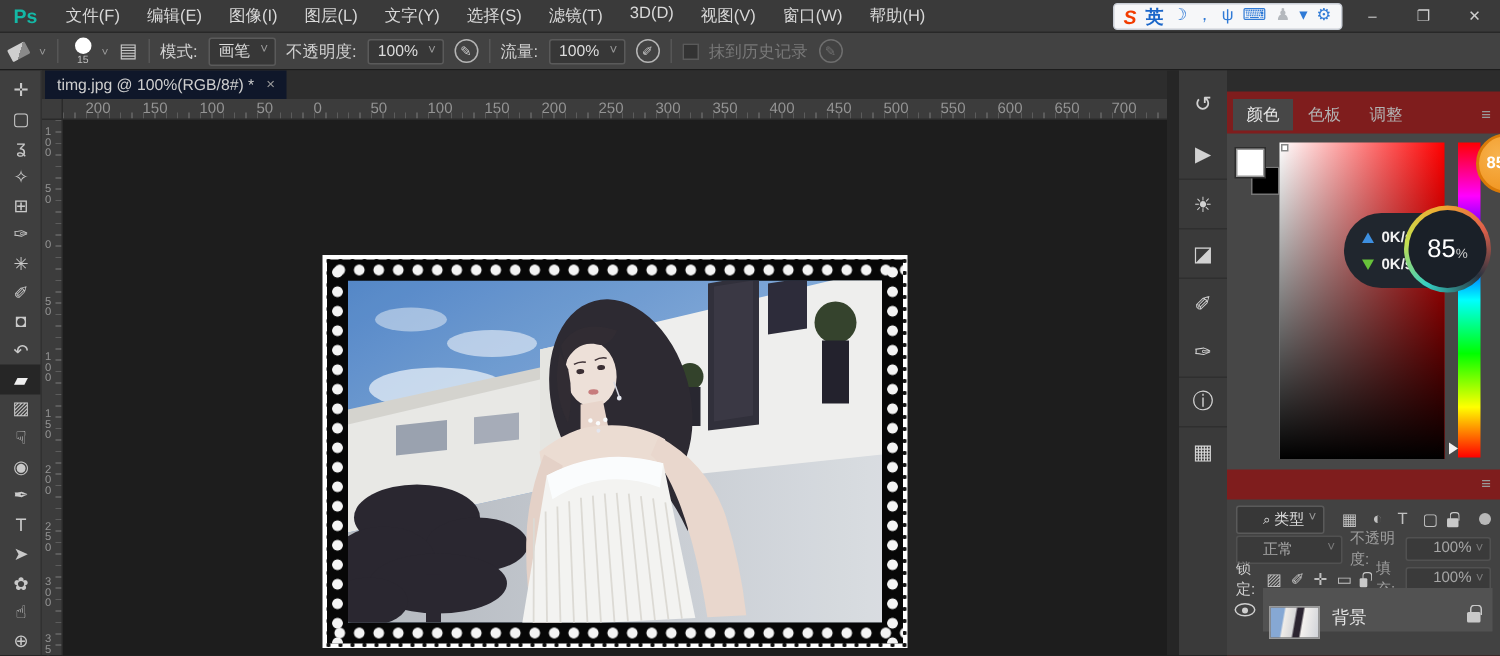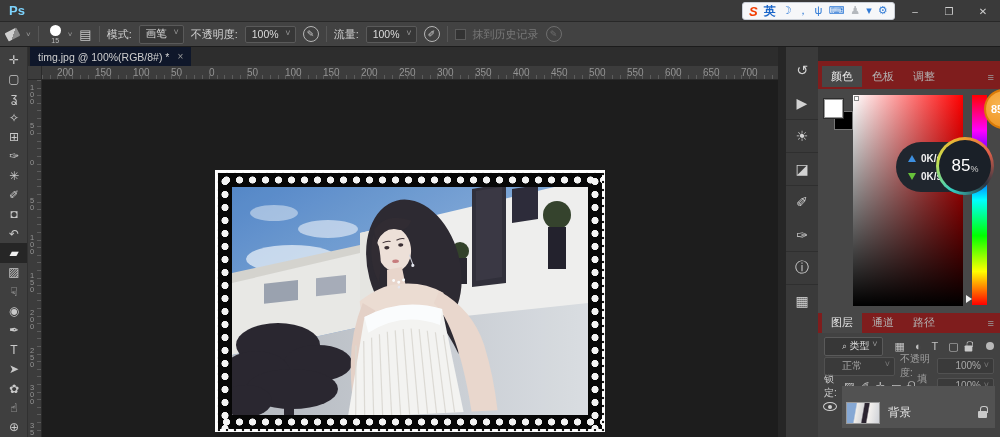--- a/index.html
+++ b/index.html
@@ -1,21 +1,21 @@
 <!DOCTYPE html>
 <html><head>
 <meta charset="utf-8">
 <style>
   * { margin:0; padding:0; box-sizing:border-box; }
   body { font-family:"Liberation Sans","DejaVu Sans",sans-serif; background:#222; }
   #app { position:relative; width:1000px; height:437px; background:#2c2c2c; overflow:hidden; color:#d6d6d6; font-size:11px; }
 
   
   #menubar { position:absolute; left:0; top:0; width:1000px; height:22px; background:#3a3a3a; border-bottom:1px solid #282828; display:flex; align-items:center; }
-  #ps-logo { color:#7dd3fc; font-weight:bold; font-size:13px; padding:0 10px 0 9px; letter-spacing:0; }
+  #ps-logo { color:#14b8a6; font-weight:bold; font-size:13px; padding:0 10px 0 9px; letter-spacing:0; }
   .menu-item { padding:0 9px; color:#d8d8d8; font-size:11px; cursor:default; }
 
   
   #ime-bar { position:absolute; left:742px; top:2px; height:18px; background:#f6f7f9; border:1px solid #c9ced6; border-radius:3px; display:flex; align-items:center; padding:0 6px; gap:6px; z-index:60; }
   #sogou-logo { color:#f23c00; font-weight:bold; font-style:italic; font-size:13px; }
   .ime-ico { color:#2f7ad6; font-size:11px; line-height:1; }
   .ime-ico.cn { font-weight:bold; font-size:12px; color:#1a66c9; }
   .ime-ico.gray { color:#b4b8bd; }
 
   
@@ -114,33 +114,47 @@
   .lrow { display:flex; align-items:center; gap:5px; padding:0 6px; height:20px; }
   .lrow .chip { padding:1px 12px 2px 17px; font-size:10px; }
   .filter-ico { color:#c0c0c0; font-size:11px; margin-left:3px; }
   .dot-btn { width:8px; height:8px; border-radius:50%; background:#b8b8b8; margin-left:auto; }
   .padlock { position:relative; width:9px; height:7px; background:#c9c9c9; border-radius:1px; margin-top:4px; }
   .padlock::before { content:""; position:absolute; top:-5px; left:1.5px; width:6px; height:6px; border:1.5px solid #c9c9c9; border-bottom:none; border-radius:3px 3px 0 0; }
   .eye { position:relative; width:14px; height:9px; border:1.5px solid #cfcfcf; border-radius:50%; }
   .eye::after { content:""; position:absolute; left:3.5px; top:1.5px; width:4px; height:4px; border-radius:50%; background:#cfcfcf; }
   #layer-row { position:absolute; left:0; top:332px; width:182px; height:27px; display:flex; align-items:center; }
   #eye-cell { width:24px; display:flex; justify-content:center; }
-  #layer-sel { flex:1; height:42px; background:#525252; display:flex; align-items:center; gap:8px; padding:12px 8px 0 4px; margin-right:5px; }
+  #layer-sel { flex:1; height:29px; background:#525252; display:flex; gap:8px; padding:12px 8px 0 4px; margin-right:5px; }
   #layer-thumb { width:34px; height:22px; border:1px solid #9a9a9a;
     background:linear-gradient(100deg,#86a8d4 0%,#86a8d4 26%,#efece8 30%,#d8d8da 48%,#2b2430 52%,#2b2430 62%,#f4f1ee 66%,#cfd2d8 100%); }
   #layer-name { color:#e4e4e4; font-size:11.5px; }
   #layer-lock { margin-left:auto; }
 </style>
 </head>
 <body>
 
 <div id="app">
 
   <div id="menubar">
     <span id="ps-logo">Ps</span>
+    <span style="display:flex;">
+
+    <span class="menu-item">文件(F)</span>
+        <span class="menu-item">编辑(E)</span>
+        <span class="menu-item">图像(I)</span>
+        <span class="menu-item">图层(L)</span>
+        <span class="menu-item">文字(Y)</span>
+        <span class="menu-item">选择(S)</span>
+        <span class="menu-item">滤镜(T)</span>
+        <span class="menu-item">3D(D)</span>
+        <span class="menu-item">视图(V)</span>
+        <span class="menu-item">窗口(W)</span>
+        <span class="menu-item">帮助(H)</span>
+      </span>
   </div>
 
   <div id="ime-bar">
     <span id="sogou-logo">S</span>
     <span style="display:flex;gap:6px;">
 
     <span class="ime-ico cn">英</span>
         <span class="ime-ico">☽</span>
         <span class="ime-ico">，</span>
         <span class="ime-ico">ψ</span>
@@ -443,26 +457,20 @@
     <div id="net-ball">
       <div class="inner">
           <span class="pct">85</span>
           <span class="pcts">%</span>
         </div>
     </div>
     <div id="mini-ball">
         <span>85</span>
       </div>
 
-    <div class="ptabs" id="layers-tabs">
-
-    <span class="ptab sel">图层</span>
-        <span class="ptab">通道</span>
-        <span class="ptab">路径</span>
-      </div>
     <span class="pmenu" style="top:256px;">≡</span>
 
     <div id="layers-body">
       <div class="lrow">
         <span class="chip"><span style="font-size:9px;">⌕ </span><span>类型</span></span>
         <span style="display:flex;gap:7px;margin-left:4px;">
 
         <span class="filter-ico">▦</span>
             <span class="filter-ico">◐</span>
             <span class="filter-ico">T</span>

